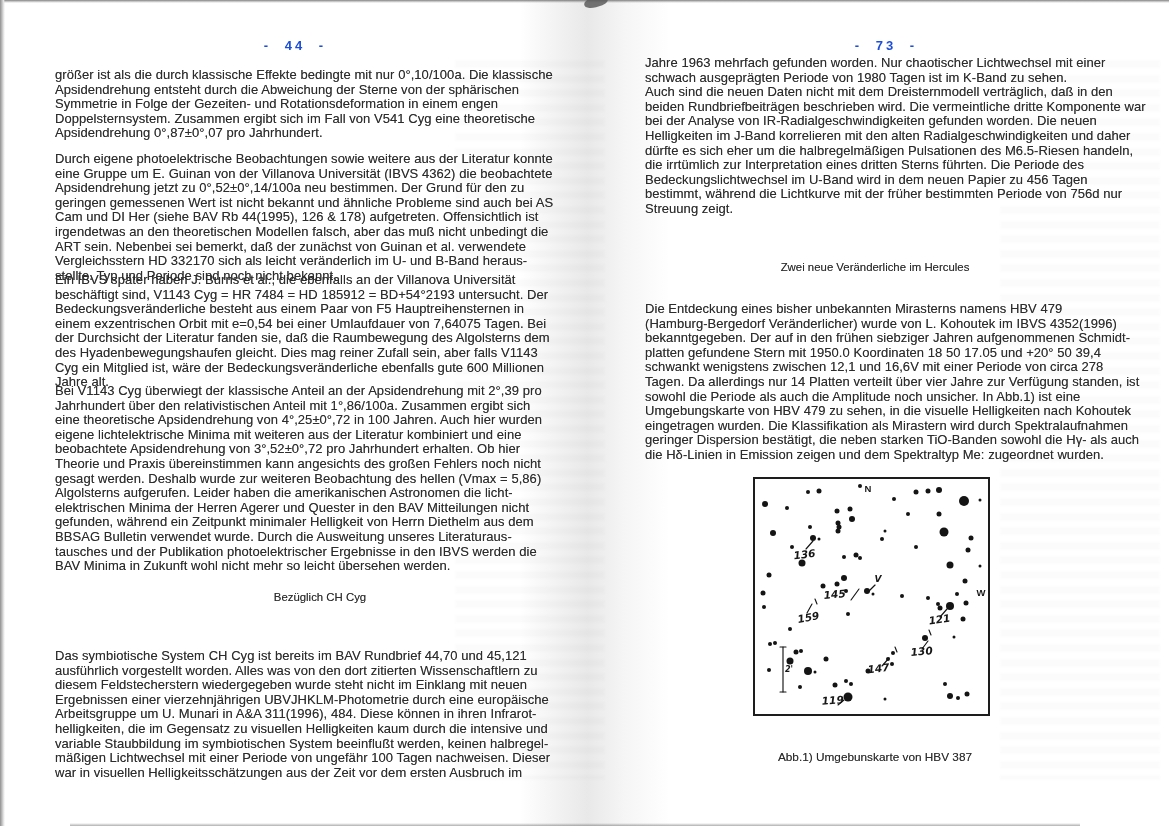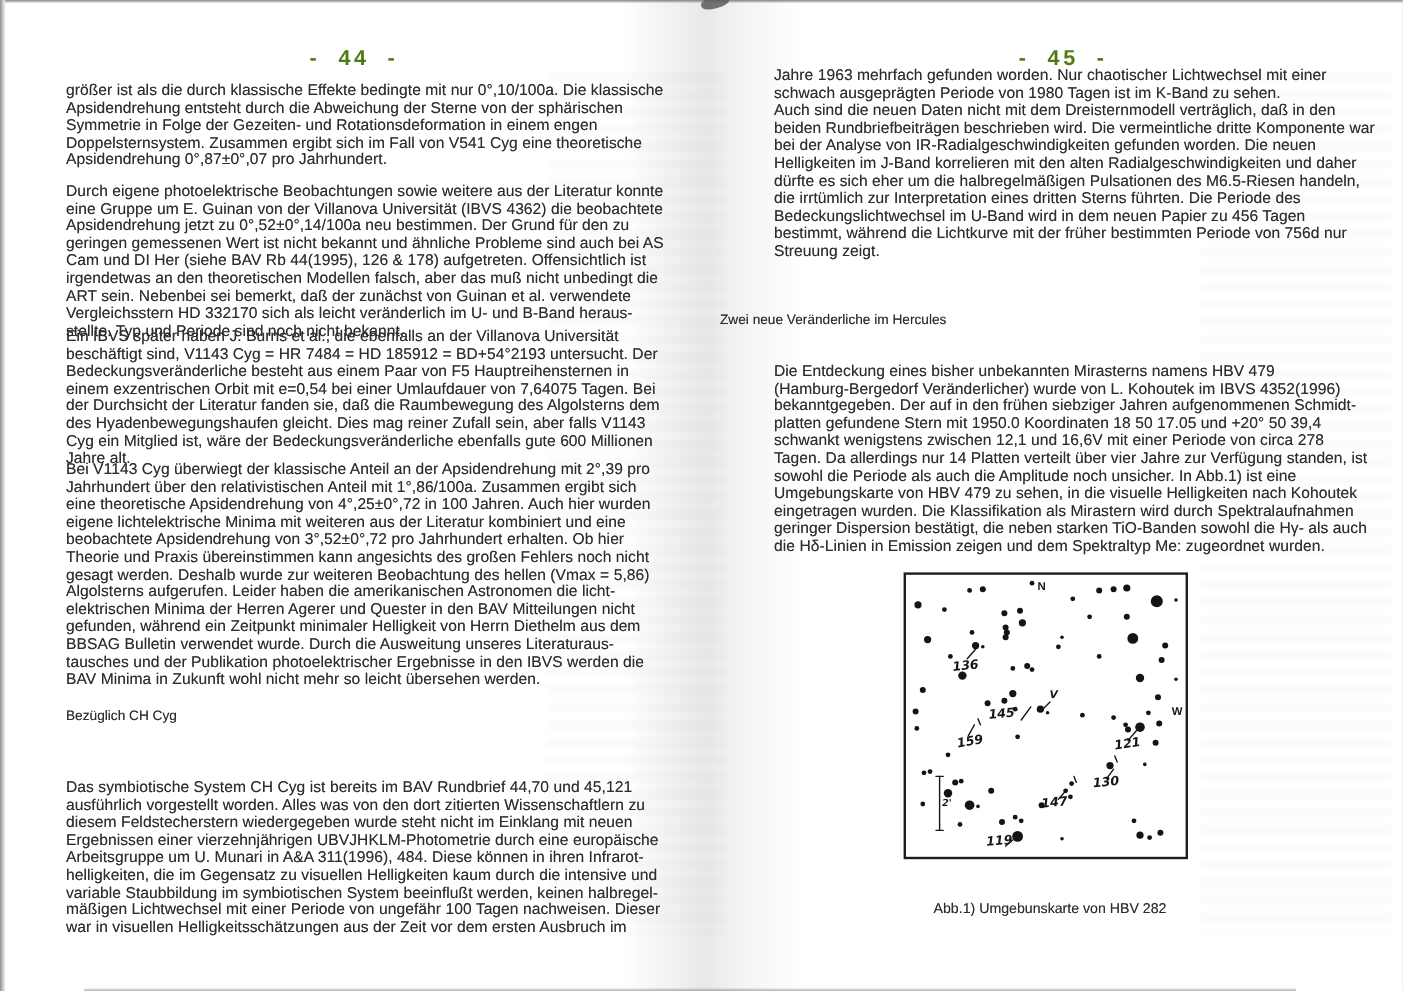--- a/index.html
+++ b/index.html
@@ -15,29 +15,29 @@
   .edge-bottom{position:absolute;left:70px;bottom:0;width:1010px;height:3px;
     background:linear-gradient(0deg,rgba(110,110,110,.55),rgba(255,255,255,0));}
   .spine{position:absolute;left:520px;top:0;width:150px;height:100%;
     background:linear-gradient(90deg,rgba(0,0,0,0) 0%,rgba(70,70,70,.07) 25%,rgba(70,70,70,.12) 45%,rgba(70,70,70,.05) 70%,rgba(0,0,0,0) 100%);}
   .corner-mark{position:absolute;left:584px;top:-3px;width:24px;height:10px;background:#5c5c5c;
     border-radius:45%;transform:rotate(-14deg);opacity:.85;}
   .ghost{position:absolute;filter:blur(1.2px);opacity:.55;pointer-events:none;
     background:repeating-linear-gradient(180deg,rgba(125,125,125,.05) 0 8px,rgba(0,0,0,0) 8px 14.6px);}
 
   
-  .pagenum{position:absolute;top:38px;font-size:18px;font-weight:bold;letter-spacing:3px;
-    word-spacing:7px;text-align:center;color:#4d7c0f;}
+  .pagenum{position:absolute;top:38px;font-size:13px;font-weight:bold;letter-spacing:3px;
+    word-spacing:7px;text-align:center;color:#1d4ed8;}
   .pagenum.l{left:55px;width:480px;}
   .pagenum.r{left:646px;width:480px;}
   .para{position:absolute;font-size:13px;line-height:14.6px;white-space:pre-line;
     letter-spacing:.05px;color:#2d2d2d;text-shadow:0 0 .4px rgba(40,40,40,.55);}
   .para.l{left:55px;width:545px;}
   .para.r{left:645px;width:520px;}
-  .heading{position:absolute;font-size:11.4px;text-align:left;color:#2d2d2d;
+  .heading{position:absolute;font-size:11.4px;text-align:center;color:#2d2d2d;
     text-shadow:0 0 .4px rgba(40,40,40,.55);}
   .heading.l{left:55px;width:530px;top:591px;}
   .heading.r{left:600px;width:550px;top:261px;}
   .caption{position:absolute;left:645px;width:460px;top:750px;text-align:center;
     font-size:11.8px;color:#2d2d2d;text-shadow:0 0 .4px rgba(40,40,40,.55);}
 
   
   .figure{position:absolute;left:753px;top:477px;width:233px;height:235px;
     border:2px solid #1d1d1d;background:#fff;box-sizing:content-box;}
   .figure svg{display:block;width:233px;height:235px;}
@@ -105,21 +105,21 @@
 diesem Feldstecherstern wiedergegeben wurde steht nicht im Einklang mit neuen
 Ergebnissen einer vierzehnjährigen UBVJHKLM-Photometrie durch eine europäische
 Arbeitsgruppe um U. Munari in A&amp;A 311(1996), 484. Diese können in ihren Infrarot-
 helligkeiten, die im Gegensatz zu visuellen Helligkeiten kaum durch die intensive und
 variable Staubbildung im symbiotischen System beeinflußt werden, keinen halbregel-
 mäßigen Lichtwechsel mit einer Periode von ungefähr 100 Tagen nachweisen. Dieser
 war in visuellen Helligkeitsschätzungen aus der Zeit vor dem ersten Ausbruch im</div>
   </div>
 
   <div>
-    <div class="pagenum r">- 45 -</div>
+    <div class="pagenum r">- 73 -</div>
     <div class="para r" style="top:56px">Jahre 1963 mehrfach gefunden worden. Nur chaotischer Lichtwechsel mit einer
 schwach ausgeprägten Periode von 1980 Tagen ist im K-Band zu sehen.
 Auch sind die neuen Daten nicht mit dem Dreisternmodell verträglich, daß in den
 beiden Rundbriefbeiträgen beschrieben wird. Die vermeintliche dritte Komponente war
 bei der Analyse von IR-Radialgeschwindigkeiten gefunden worden. Die neuen
 Helligkeiten im J-Band korrelieren mit den alten Radialgeschwindigkeiten und daher
 dürfte es sich eher um die halbregelmäßigen Pulsationen des M6.5-Riesen handeln,
 die irrtümlich zur Interpretation eines dritten Sterns führten. Die Periode des
 Bedeckungslichtwechsel im U-Band wird in dem neuen Papier zu 456 Tagen
 bestimmt, während die Lichtkurve mit der früher bestimmten Periode von 756d nur
@@ -241,16 +241,16 @@
           <text x="54" y="142" class="lbl-mag" text-anchor="middle" transform="rotate(-10 54 142)">159</text>
           <text x="185" y="144" class="lbl-mag" text-anchor="middle" transform="rotate(-8 185 144)">121</text>
           <text x="167" y="176" class="lbl-mag" text-anchor="middle" transform="rotate(-5 167 176)">130</text>
           <text x="124" y="193" class="lbl-mag" text-anchor="middle" transform="rotate(-6 124 193)">147</text>
           <text x="78" y="225" class="lbl-mag" text-anchor="middle" transform="rotate(-4 78 225)">119</text>
           <text x="123" y="103" class="lbl-var" text-anchor="middle">V</text>
           <text x="34" y="193" class="lbl-scale" text-anchor="middle">2'</text>
         </svg>
     </div>
 
-    <div class="caption">Abb.1) Umgebunskarte von HBV 282</div>
+    <div class="caption">Abb.1) Umgebunskarte von HBV 387</div>
   </div>
 
 </div>
 
 </body></html>

